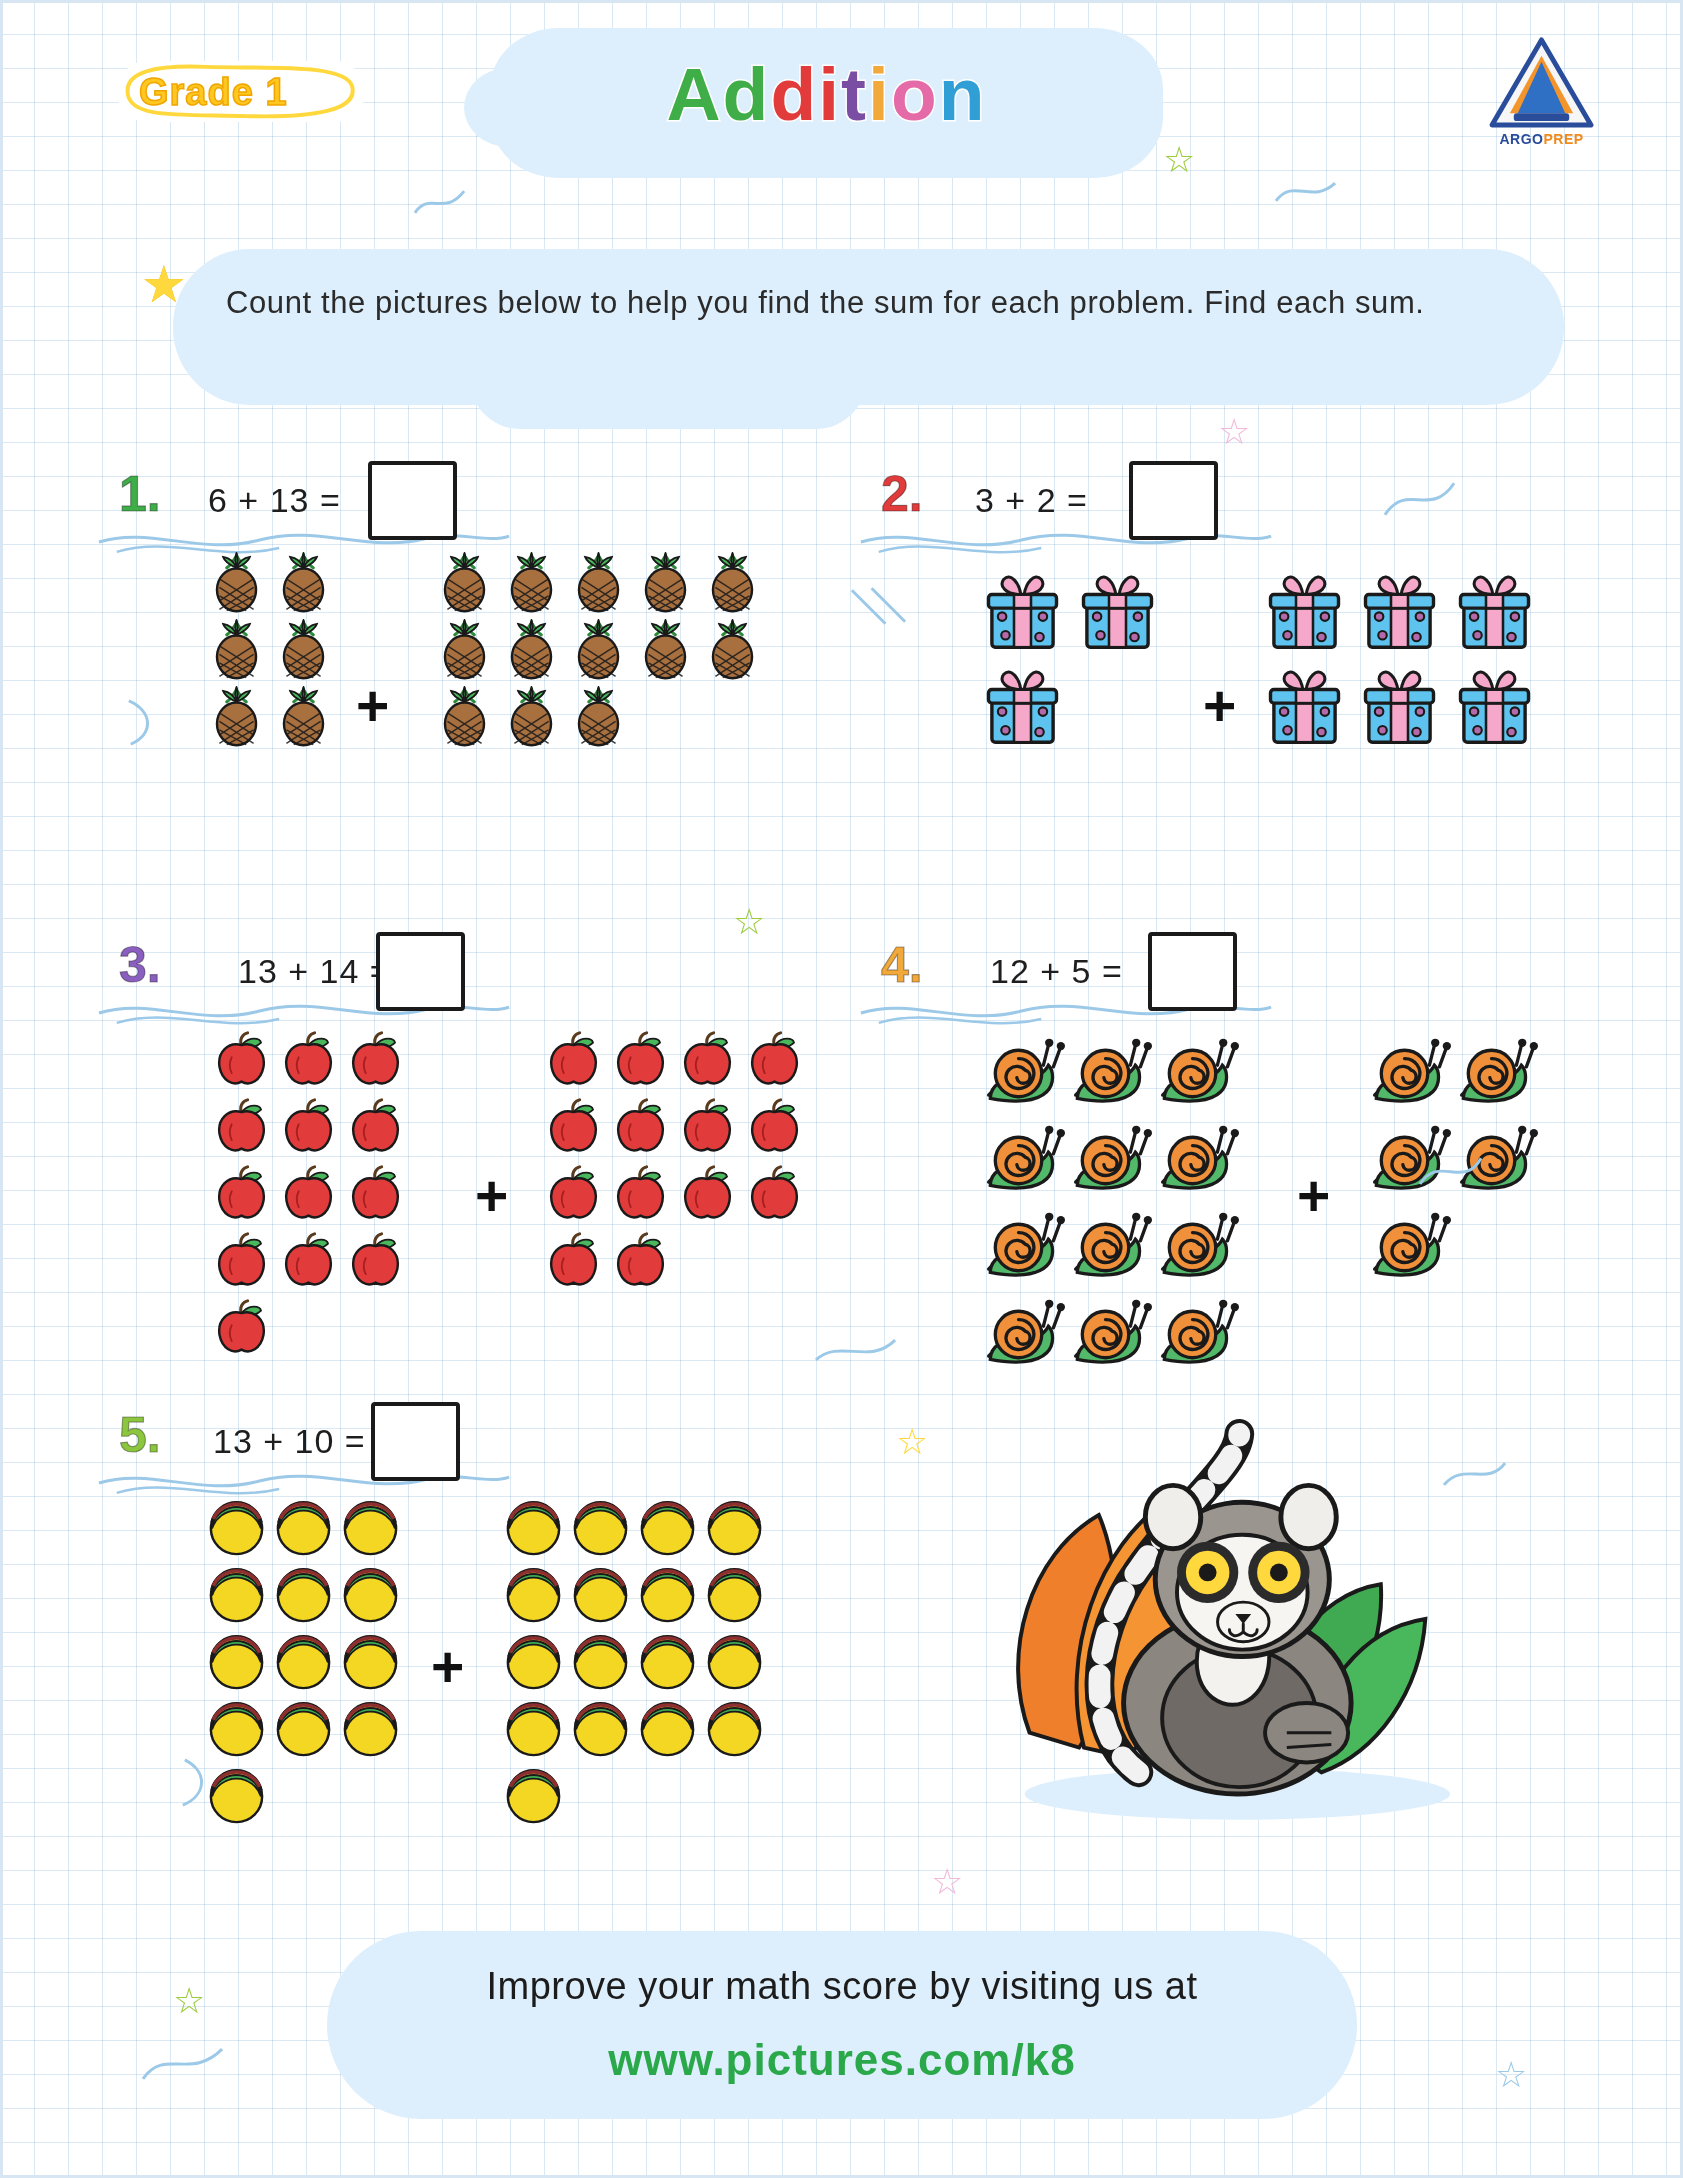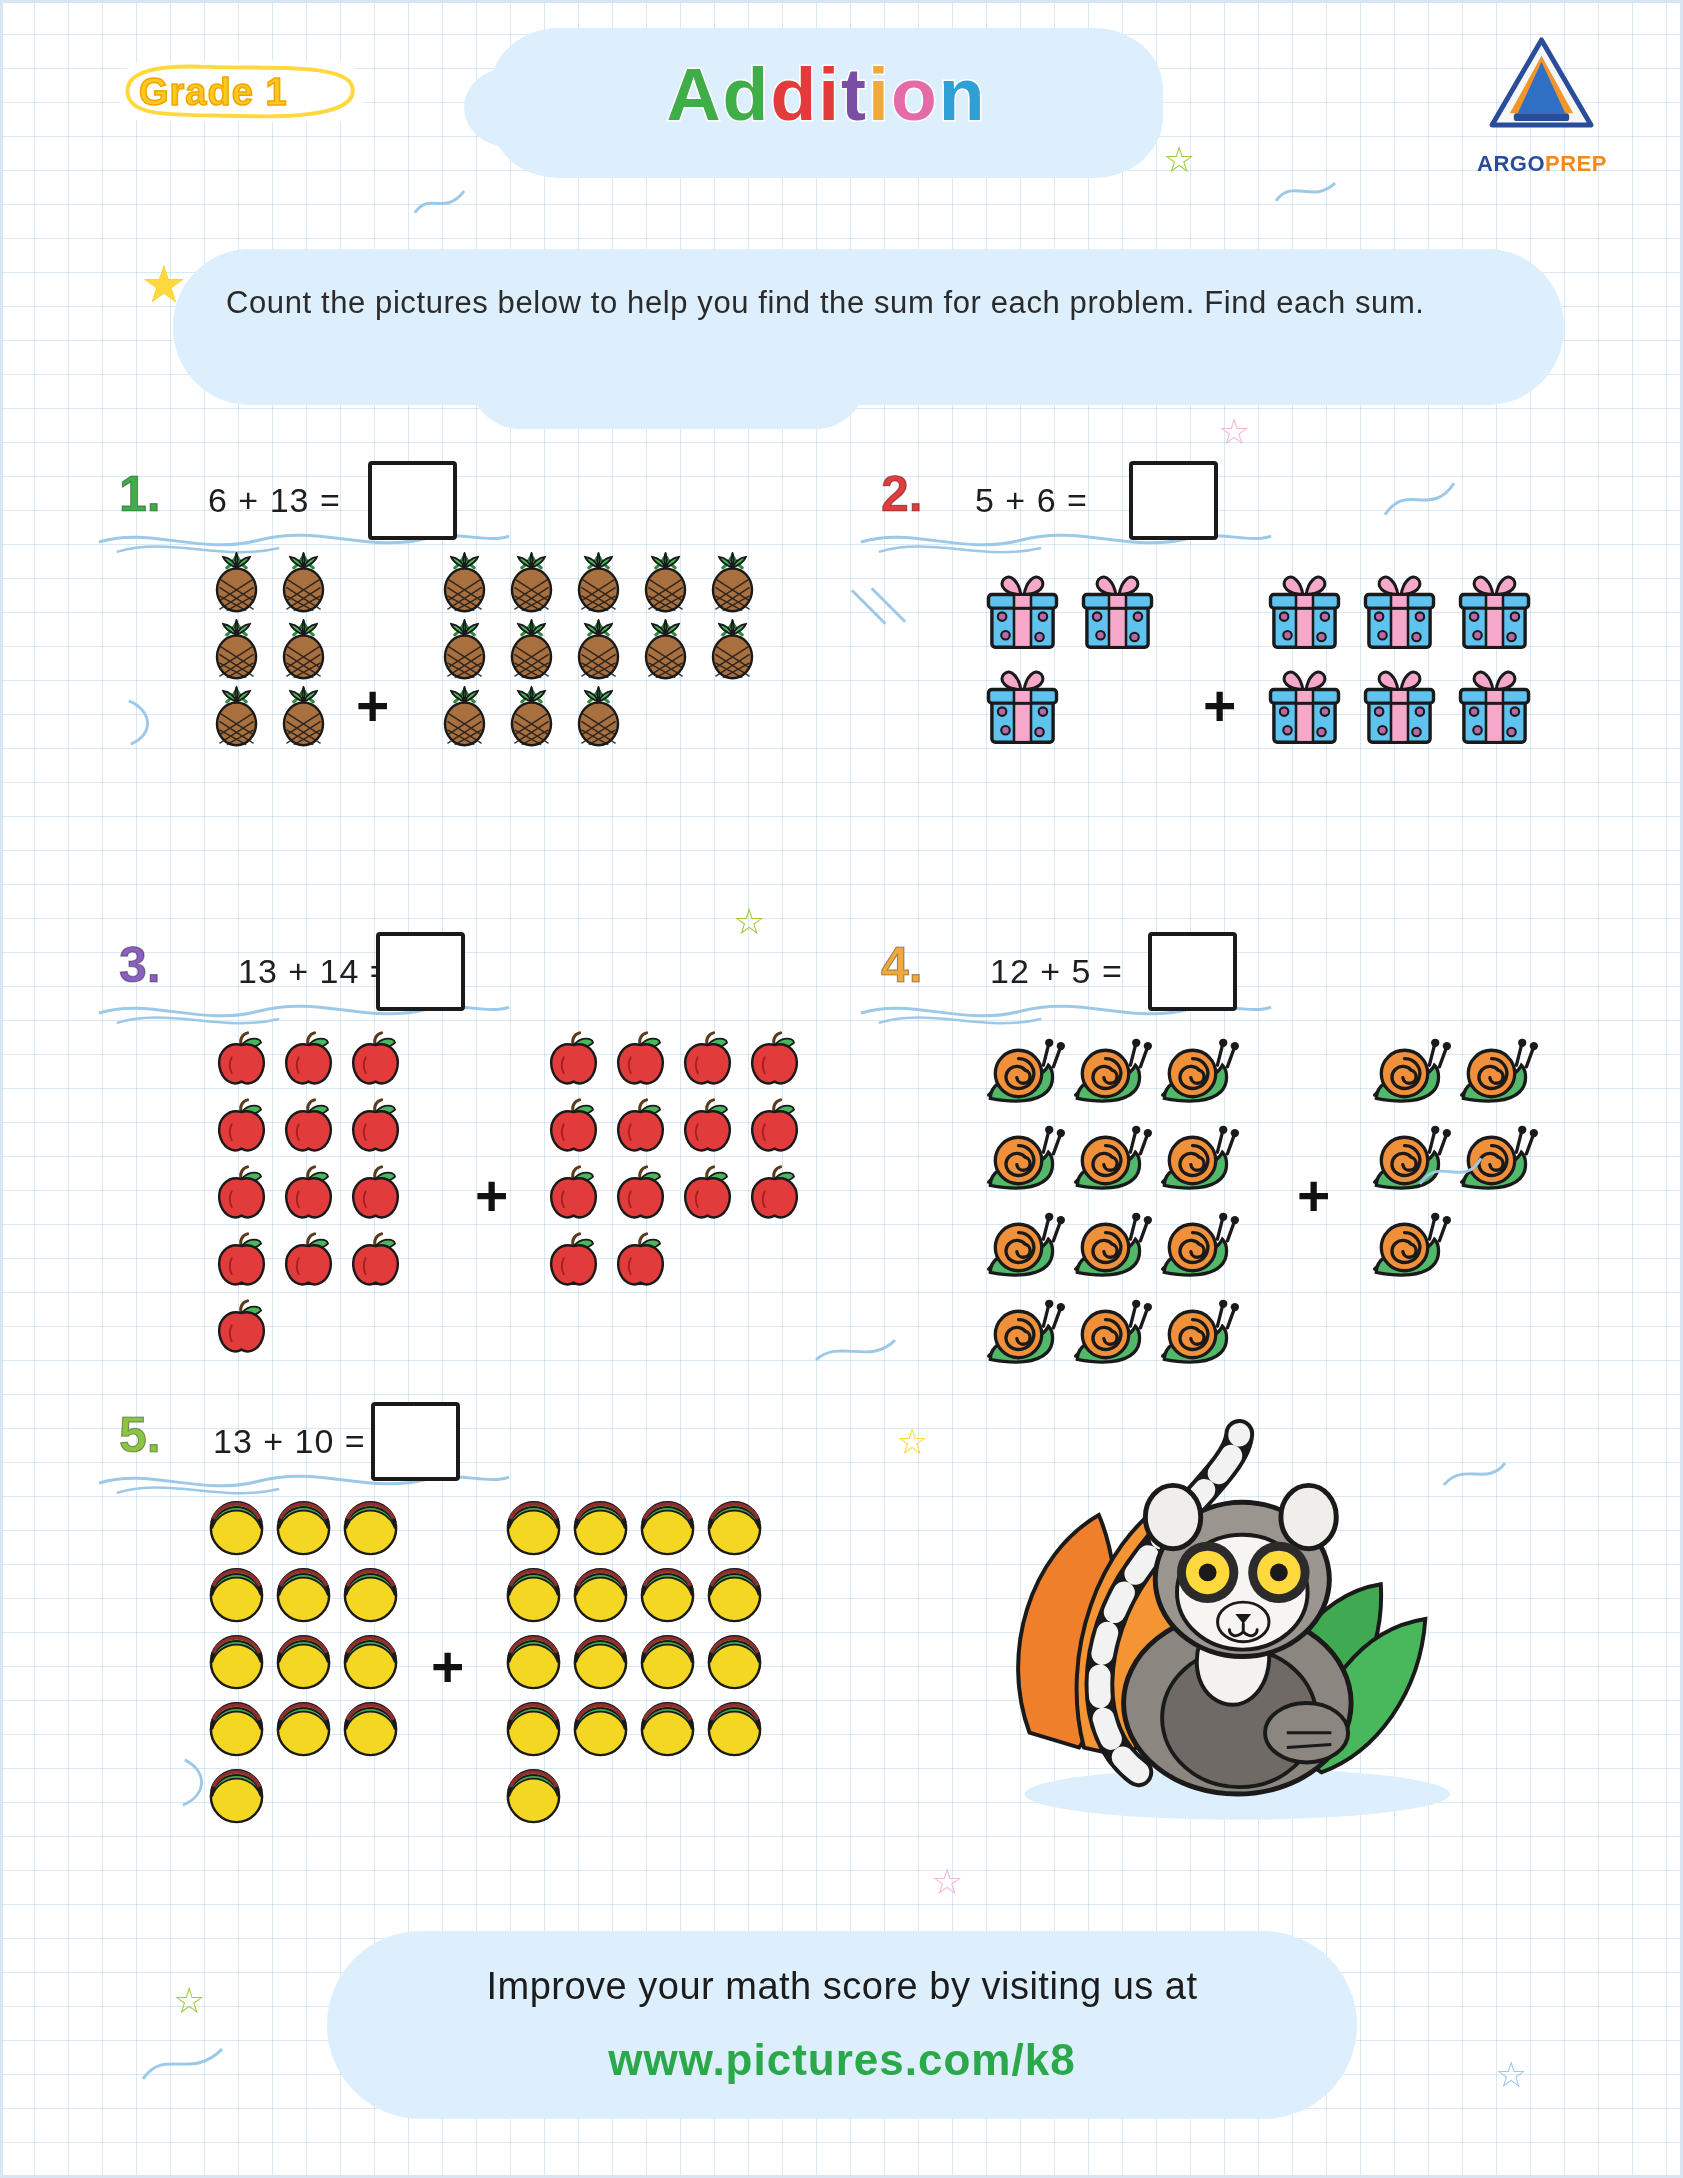--- a/index.html
+++ b/index.html
@@ -72,22 +72,22 @@
     position:absolute;right:77px;top:36px;
     width:129px;height:129px;
     text-align:center;
   }
   .logo-tri{
     width:107px;height:95px;margin:0 auto;
     position:relative;
   }
   .logo-label{
     font-family:"Liberation Sans", sans-serif;
-    font-size:22px;font-weight:bold;letter-spacing:0.5px;
-    margin-top:20px;
+    font-size:14px;font-weight:bold;letter-spacing:0.5px;
+    margin-top:0;
   }
   .logo-label .a{color:#2a4d9b;}
   .logo-label .b{color:#f08a1d;}
 
   
   .instr-blob{
     position:absolute;left:173px;top:249px;
     width:1391px;height:156px;
     background:#ddeffc;
     border-radius:77px;
@@ -406,21 +406,21 @@
     </svg>
         </div>
       </div>
       <div class="plus" style="left: 356px; top: 673px;">+</div>
       <div class="problem" style="left: 881px; top: 465px;">
         <div class="underline-squiggle"><svg width="426" height="36" viewBox="0 0 430 36">
             <path d="M8 20 C60 4 110 34 170 18 C230 2 280 32 340 16 C370 8 400 22 422 14" fill="none" stroke="#9cc9e8" stroke-width="3"></path>
             <path d="M26 30 C80 14 130 40 190 26" fill="none" stroke="#9cc9e8" stroke-width="2.5"></path>
           </svg></div>
         <div class="p-num" style="color: rgb(226, 59, 59);">2.</div>
-        <div class="p-eq" style="left: 94px;">5 + 6 =</div>
+        <div class="p-eq" style="left: 94px;">3 + 2 =</div>
         <div class="answer-box" style="left: 248px;"></div>
       </div>
       <div class="group" style="left: 975px; top: 564px; width: 190px;">
         <div class="cell" style="width: 95px; height: 95px;">
           <svg width="85" height="85" viewBox="0 0 100 100">
       <rect x="14" y="38" width="72" height="54" rx="4" fill="#5ec4ef" stroke="#1a1a1a" stroke-width="4"></rect>
       <rect x="40" y="38" width="20" height="54" fill="#f5a8c9" stroke="#1a1a1a" stroke-width="3"></rect>
       <rect x="10" y="30" width="80" height="16" rx="4" fill="#5ec4ef" stroke="#1a1a1a" stroke-width="4"></rect>
       <rect x="40" y="30" width="20" height="16" fill="#f5a8c9" stroke="#1a1a1a" stroke-width="3"></rect>
       <path d="M48 30 C30 30 22 20 28 12 C36 4 46 16 48 30 Z" fill="#f5a8c9" stroke="#1a1a1a" stroke-width="3.5"></path>

